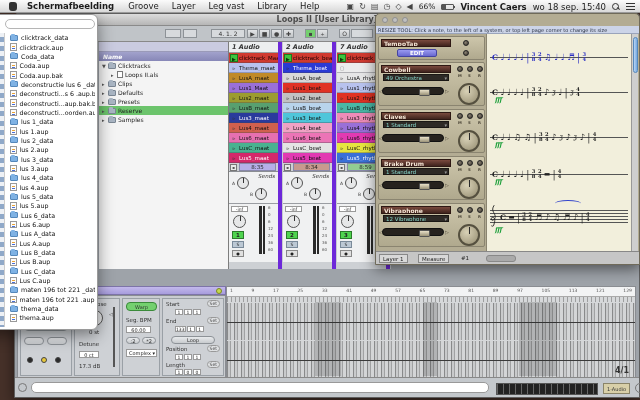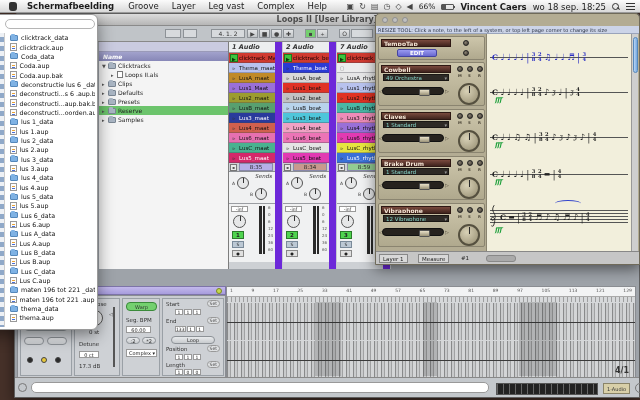--- a/index.html
+++ b/index.html
@@ -47,21 +47,21 @@
   .brow { height:9px; display:flex; align-items:center; padding-left:3px; font-size:6px; color:#222; white-space:nowrap; }
   .brow.sel { background:#6cc46c; }
   .brow.ind1 { padding-left:12px; }
   .bdisc { width:6px; font-size:5px; color:#555; }
   .bicon { width:8px; height:6px; margin-right:2px; flex:none; }
   .bicon.bfolder { background:#aab6c4; border:1px solid #7b8794; border-radius:1px; position:relative; }
   .bicon.bfolder::before { content:""; position:absolute; top:-2px; left:0; width:4px; height:2px; background:#aab6c4; border-radius:1px 1px 0 0; }
   .bicon.bdoc { background:#fff; border:1px solid #777; width:6px; height:7px; }
   
   #session { position:absolute; left:214px; top:28px; width:162px; height:227px; background:#c8cbd0; }
-  .trackcol { position:absolute; top:0; width:53px; height:227px; border-right:7px solid #6d28d9; background:#cdd0d4; }
+  .trackcol { position:absolute; top:0; width:53px; height:227px; border-right:4px solid #6d28d9; background:#cdd0d4; }
   .thead { height:11px; background:#eceeef; border-bottom:1px solid #9a9da2; font-size:6.5px; font-weight:bold; font-style:italic;
     color:#333; padding:1px 0 0 3px; }
   .clipslot { height:10px; border-bottom:1px solid rgba(70,70,80,.35); display:flex; align-items:center; overflow:hidden; }
   .play-btn { width:8px; height:8px; margin-left:1px; flex:none; text-align:center; line-height:8px; font-size:5px; color:#333; }
   .play-btn::after { content:"▹"; }
   .play-btn.playing { background:#3ec43e; border:1px solid #1d7a1d; }
   .play-btn.playing::after { content:"▶"; color:#0c3a0c; }
   .play-btn.empty::after { content:"▢"; color:#888; }
   .clip-name { font-size:5.5px; padding-left:1px; white-space:nowrap; overflow:hidden; }
   .timerow { height:9px; display:flex; align-items:center; border-bottom:1px solid #8a8d92; }
@@ -999,35 +999,35 @@
   </div>
 
   <div id="menubar">
     <span class="apple"></span>
     <span class="mitem mapp">Schermafbeelding</span>
     <span style="display:flex">
 
     <span class="mitem">Groove</span>
         <span class="mitem">Layer</span>
         <span class="mitem">Leg vast</span>
-        <span class="mitem">Complex</span>
+        <span class="mitem">Library</span>
         <span class="mitem">Help</span>
       </span>
     <span id="menu-right">
       <span style="display:flex;gap:5px">
 
       <span class="sticon">▣</span>
           <span class="sticon">↻</span>
           <span class="sticon">▤</span>
           <span class="sticon">◷</span>
           <span class="sticon">◇</span>
           <span class="sticon">◀</span>
         </span>
       <span style="font-size:7.5px">66%</span>
       <span class="batt"></span>
       <span class="mbold">Vincent Caers</span>
-      <span>wo 18 sep. 18:25</span>
+      <span>wo 18 sep. 15:40</span>
       <span class="mag"></span>
       <span class="nclist"></span>
     </span>
   </div>
 
 </div>
 
 </body></html>

